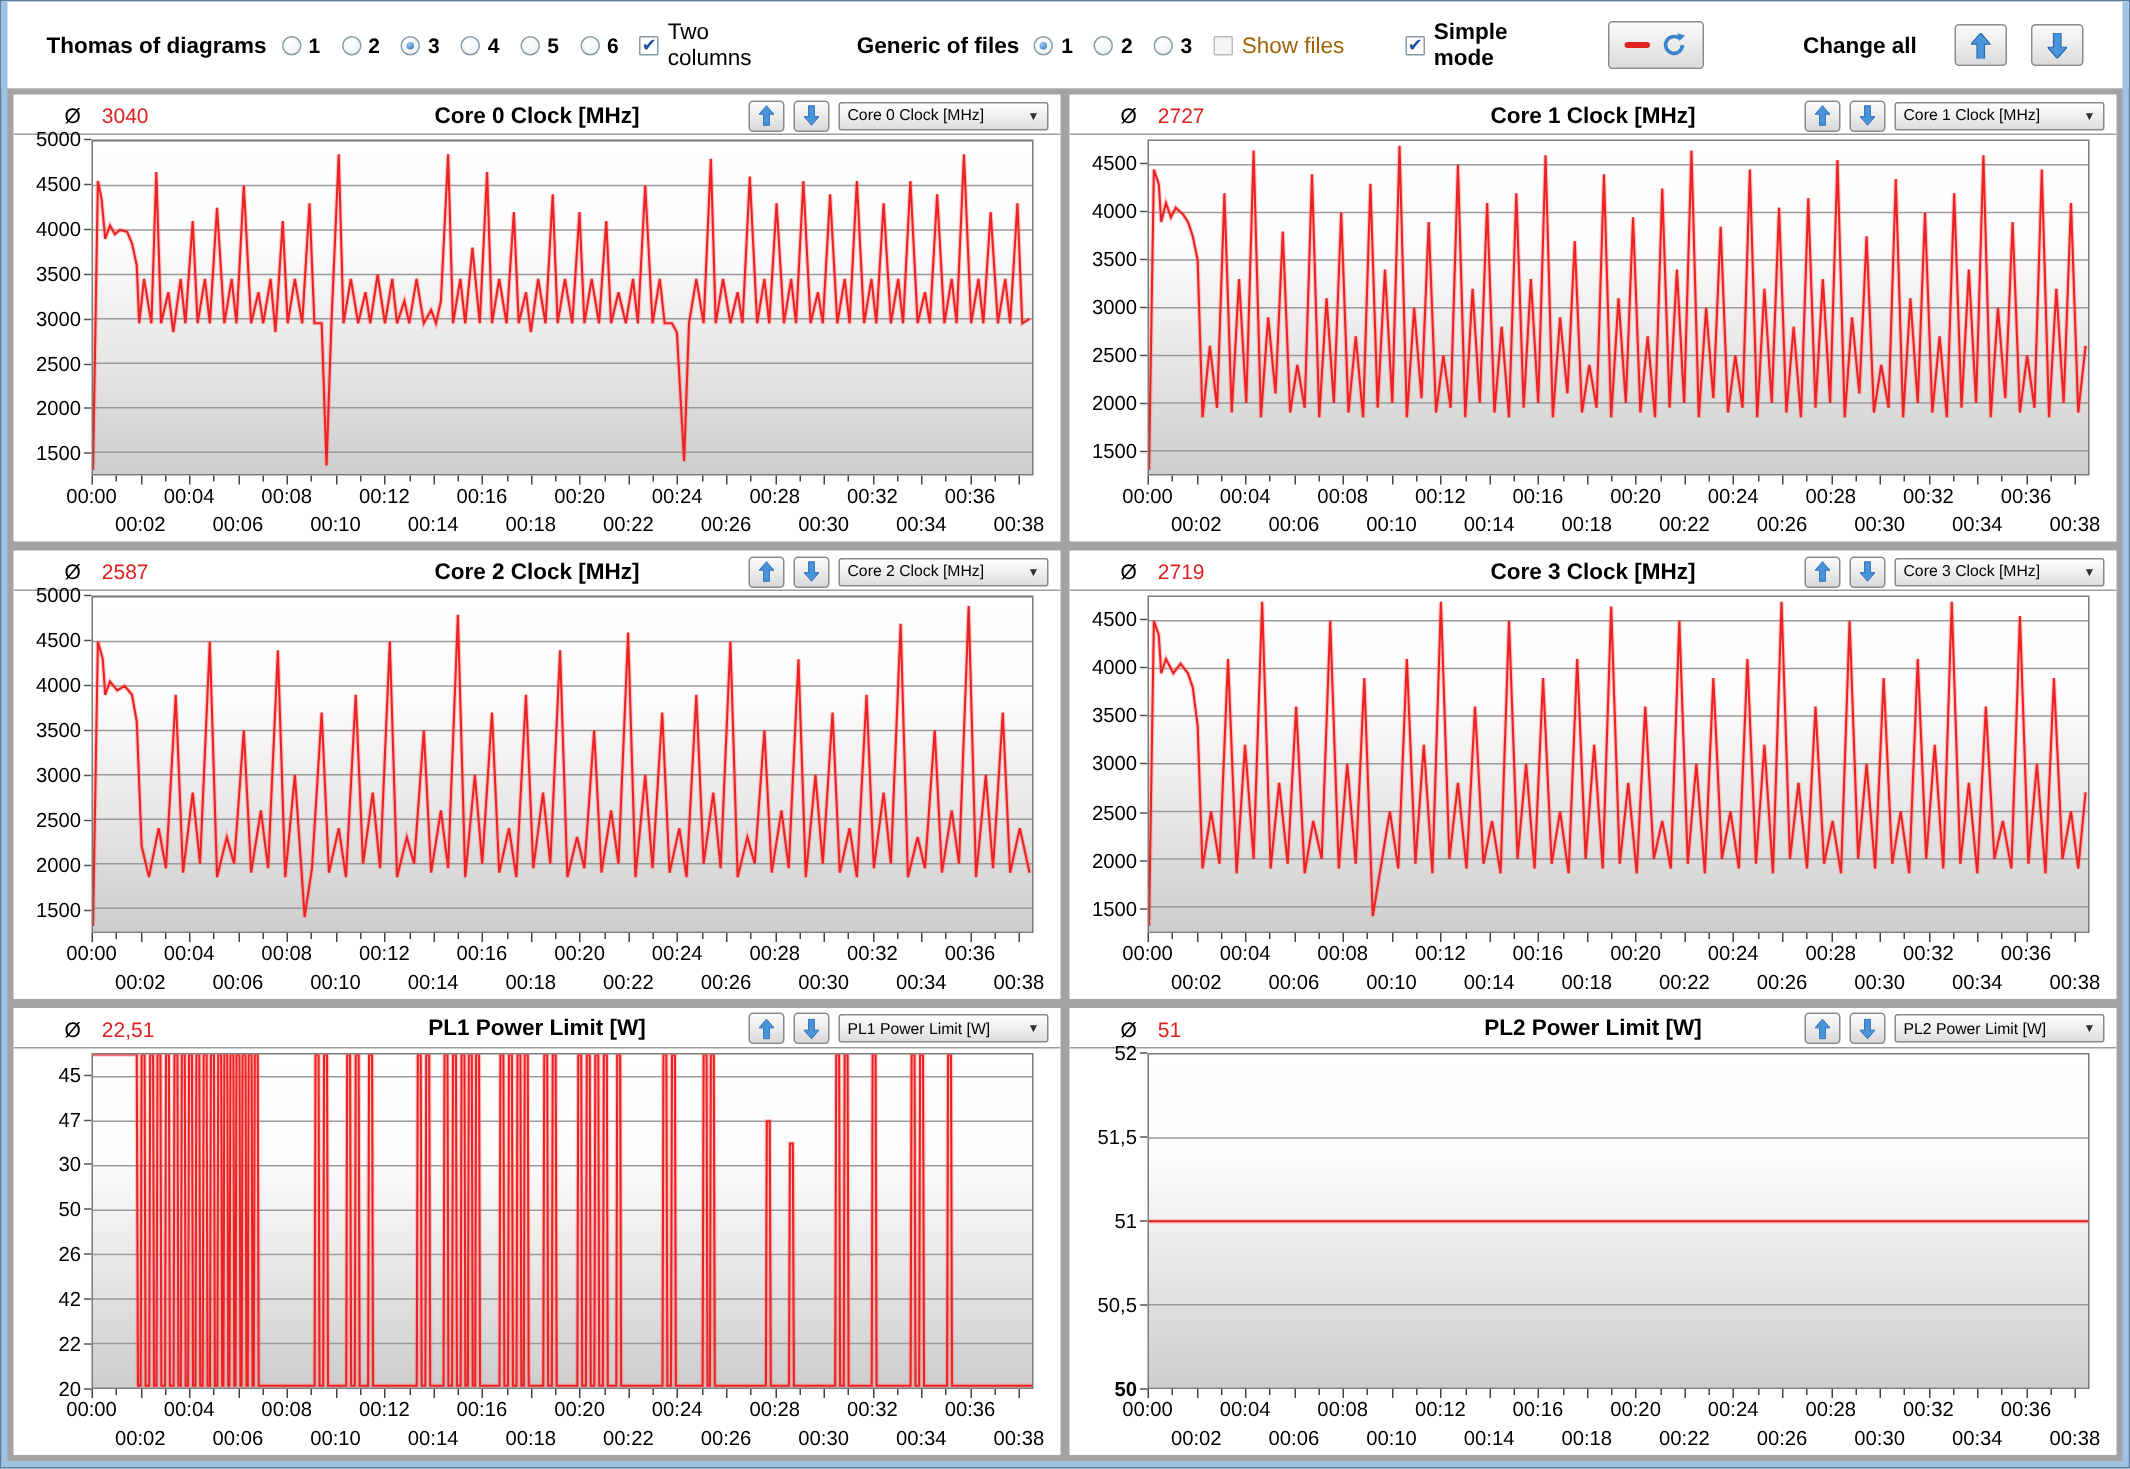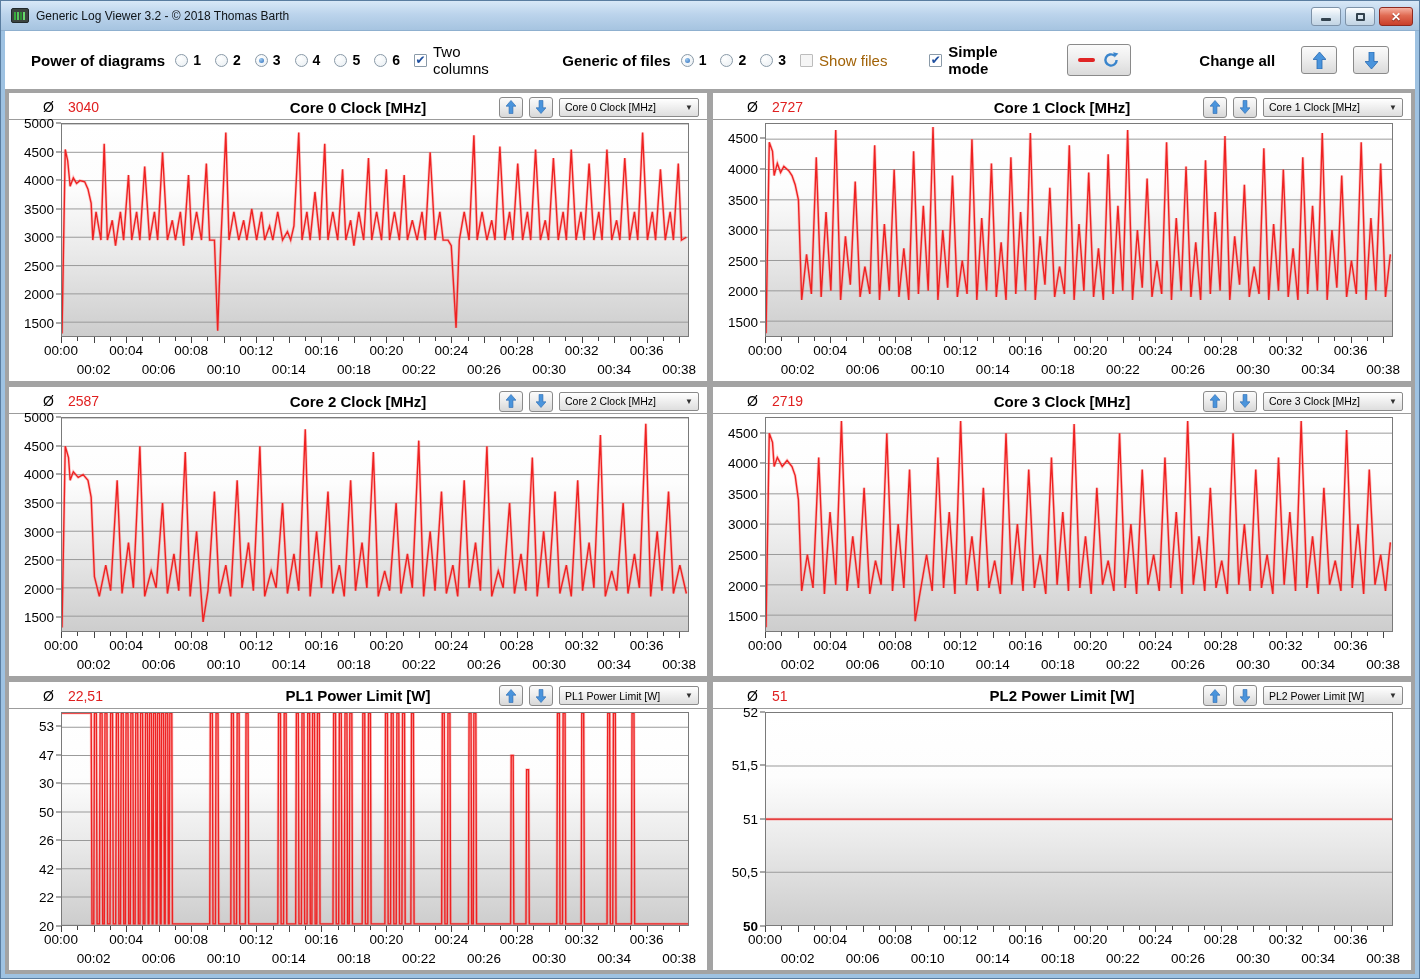--- a/index.html
+++ b/index.html
@@ -83,38 +83,23 @@
   .xarea { grid-column:2; grid-row:2; position:relative; overflow:visible; }
   .xtick { position:absolute; top:0; width:1px; background:#444; }
   .xlab { position:absolute; transform:translateX(-50%); font-size:13.5px; white-space:nowrap; }
   .xlab.r1 { top:6px; } .xlab.r2 { top:25px; }
 </style>
 </head>
 <body>
 
 <div class="window">
 
-  <div class="titlebar">
-    <div class="app-icon"></div>
-    <div class="title-text">Generic Log Viewer 3.2 - © 2018 Thomas Barth</div>
-    <div class="win-btns">
-      <div class="win-btn">
-          <div class="ic-min"></div>
-        </div>
-      <div class="win-btn">
-          <div class="ic-restore"></div>
-        </div>
-      <div class="win-btn close">
-          <span class="ic-close">✕</span>
-        </div>
-    </div>
-  </div>
 
   <div class="toolbar">
-    <span class="tb-label">Power of diagrams</span>
+    <span class="tb-label">Thomas of diagrams</span>
     <div class="radio-group" id="diagram-radios">
         <div class="radio">
           <span class="dot"></span>
           <span class="rl">1</span>
         </div>
         <div class="radio">
           <span class="dot"></span>
           <span class="rl">2</span>
         </div>
         <div class="radio sel">
@@ -656,21 +641,21 @@
           </svg>
         </button>
         <div class="combo">
           <span class="combo-txt">PL1 Power Limit [W]</span>
           <span class="combo-arrow">▼</span>
         </div>
       </div>
     </div>
     <div class="pbody">
       <div class="yaxis">
-            <div class="ylab" style="top: 6.66667%;">53</div>
+            <div class="ylab" style="top: 6.66667%;">45</div>
             <div class="ylab" style="top: 20%;">47</div>
             <div class="ylab" style="top: 33.3333%;">30</div>
             <div class="ylab" style="top: 46.6667%;">50</div>
             <div class="ylab" style="top: 60%;">26</div>
             <div class="ylab" style="top: 73.3333%;">42</div>
             <div class="ylab" style="top: 86.6667%;">22</div>
             <div class="ylab" style="top: 100%;">20</div>
           </div>
       <div class="plot">
             <svg viewBox="0 0 1000 1000" preserveAspectRatio="none">

